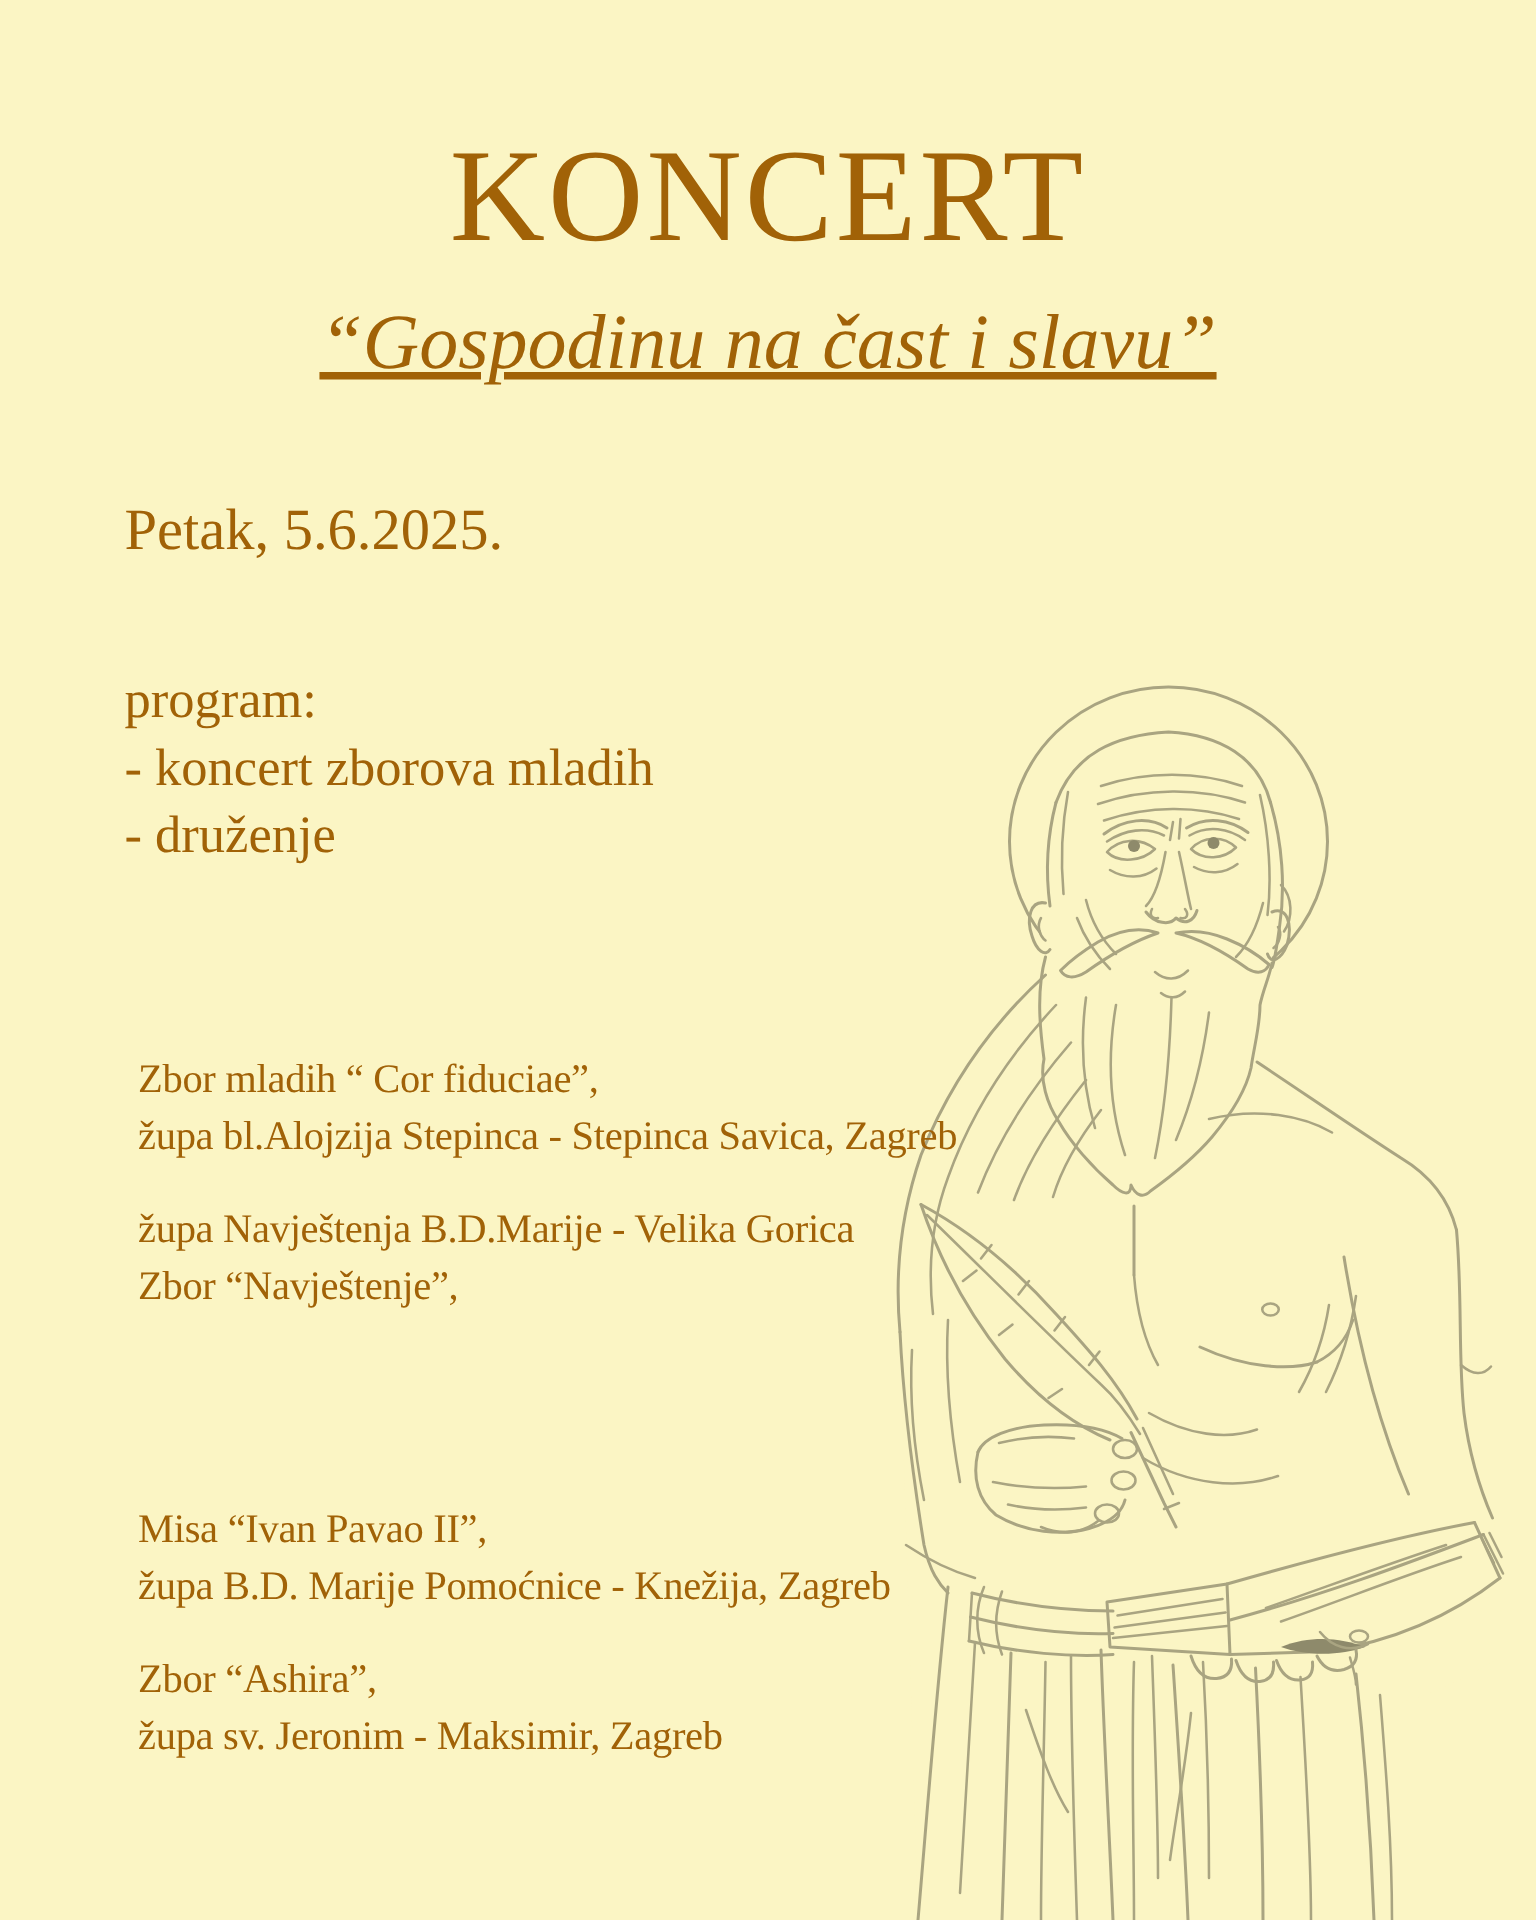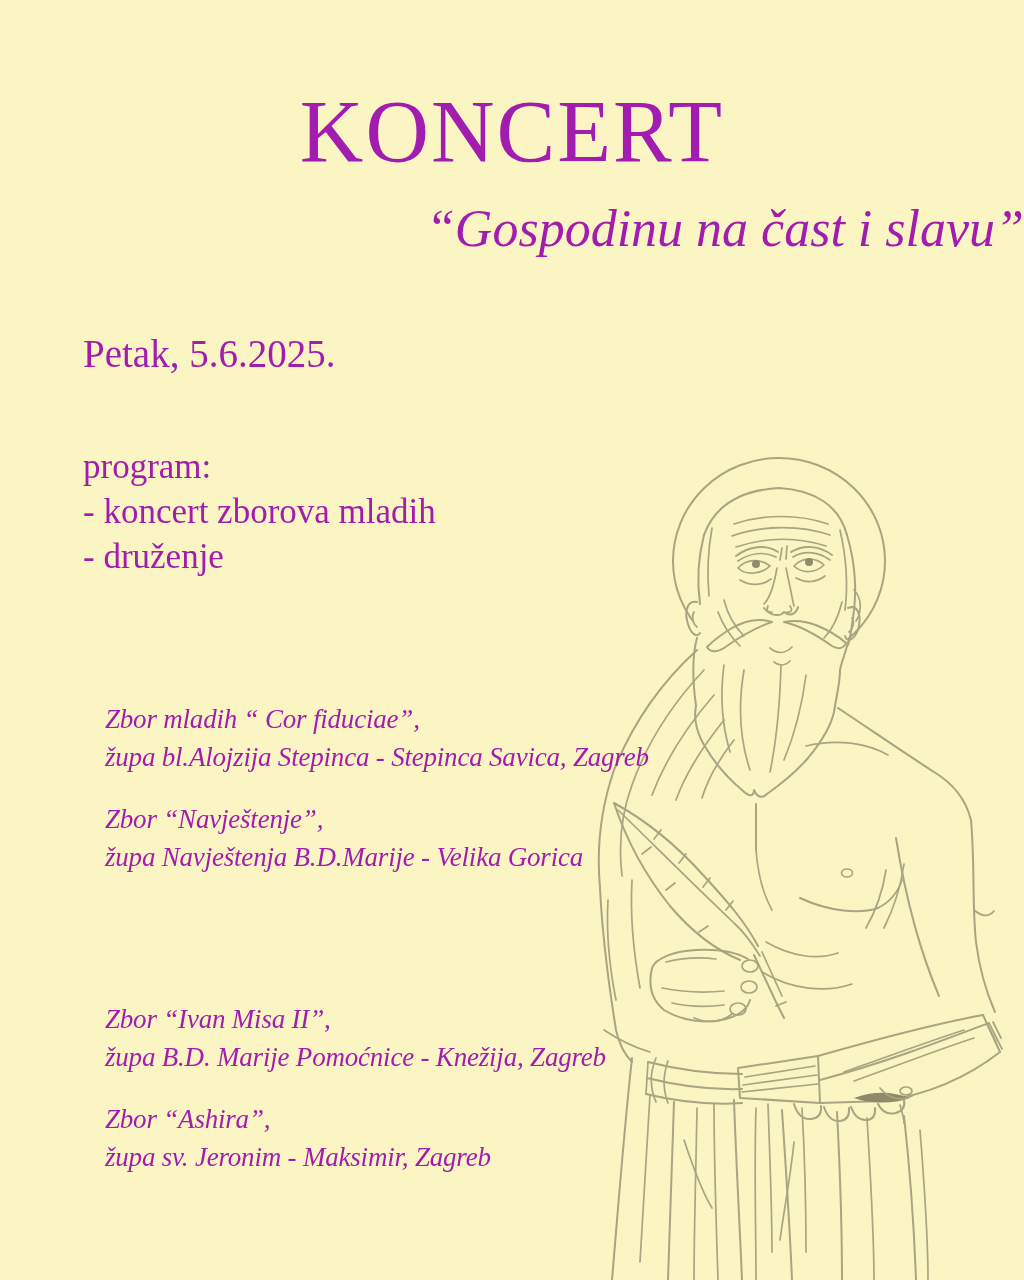--- a/index.html
+++ b/index.html
@@ -13,41 +13,41 @@
   }
   .title{
     position:absolute;top:84px;left:0;width:100%;
     text-align:center;
     font-size:88px;line-height:1.1;
     letter-spacing:2px;
     white-space:nowrap;
   }
   .subtitle{
     position:absolute;top:200px;left:0;width:100%;
-    text-align:right;
+    text-align:center;
     font-style:italic;
     font-size:52px;line-height:1.1;
     white-space:nowrap;
+    text-decoration:underline;
   }
   .date-block{
     position:absolute;top:328px;left:83px;
     font-size:39px;line-height:52px;
     white-space:nowrap;
   }
   .program-block{
     position:absolute;top:444px;left:83px;
     font-size:35px;line-height:45px;
     white-space:nowrap;
   }
   .choir{
-    position:absolute;left:105px;
+    position:absolute;left:92px;
     font-size:27px;line-height:38px;
     letter-spacing:-0.2px;
     white-space:nowrap;
-    font-style:italic;
   }
   .choir.c0{top:700px;}
   .choir.c1{top:800px;}
   .choir.c2{top:900px;}
   .choir.c3{top:1000px;}
   .choir.c4{top:1100px;}
   .text-layer{position:relative;z-index:2;}
   .illustration{
     position:absolute;left:544px;top:440px;
     width:480px;height:840px;
@@ -56,21 +56,21 @@
   }
   .illustration svg{display:block;width:100%;height:100%;}
   .il-line{fill:none;stroke:currentColor;stroke-width:2;stroke-linecap:round;stroke-linejoin:round;}
   .il-fine{fill:none;stroke:currentColor;stroke-width:1.7;stroke-linecap:round;stroke-linejoin:round;}
   .il-mask{fill:#fbf5c4;stroke:none;}
   .il-dark{fill:#8e8a6b;stroke:none;}
 </style>
 </head>
 <body>
 
-<div class="poster" style="background: rgb(251, 245, 196); color: #a21caf;">
+<div class="poster" style="background: rgb(251, 245, 196); color: #a16207;">
 
   <div class="illustration" role="img" aria-label="Line drawing of St. Jerome with halo, holding a quill and an open book" style="color: rgb(169, 164, 129);">
     <svg viewBox="0 0 480 840" xmlns="http://www.w3.org/2000/svg">
 
       <ellipse class="il-line" cx="235" cy="121" rx="106" ry="103"></ellipse>
 
       <path class="il-mask" d="
         M68,840 L56,448 C52,405 58,365 70,330 C90,280 120,240 153,210 L153,195
         C146,170 146,130 160,95 C172,62 200,50 235,48 C270,50 295,65 303,95
         C310,125 308,165 304,195 L304,205 L296,240 L294,272
@@ -268,27 +268,27 @@
       <div>program:</div>
       <div>- koncert zborova mladih</div>
       <div>- druženje</div>
     </div>
 
     <div class="choir c0">
       <div>Zbor mladih “ Cor fiduciae”,</div>
       <div>župa bl.Alojzija Stepinca - Stepinca Savica, Zagreb</div>
     </div>
     <div class="choir c1">
+      <div>župa Navještenja B.D.Marije - Velika Gorica</div>
       <div>Zbor “Navještenje”,</div>
-      <div>župa Navještenja B.D.Marije - Velika Gorica</div>
     </div>
     <div class="choir c2">
     </div>
     <div class="choir c3">
-      <div>Zbor “Ivan Misa II”,</div>
+      <div>Misa “Ivan Pavao II”,</div>
       <div>župa B.D. Marije Pomoćnice - Knežija, Zagreb</div>
     </div>
     <div class="choir c4">
       <div>Zbor “Ashira”,</div>
       <div>župa sv. Jeronim - Maksimir, Zagreb</div>
     </div>
   </div>
 
 </div>
 

